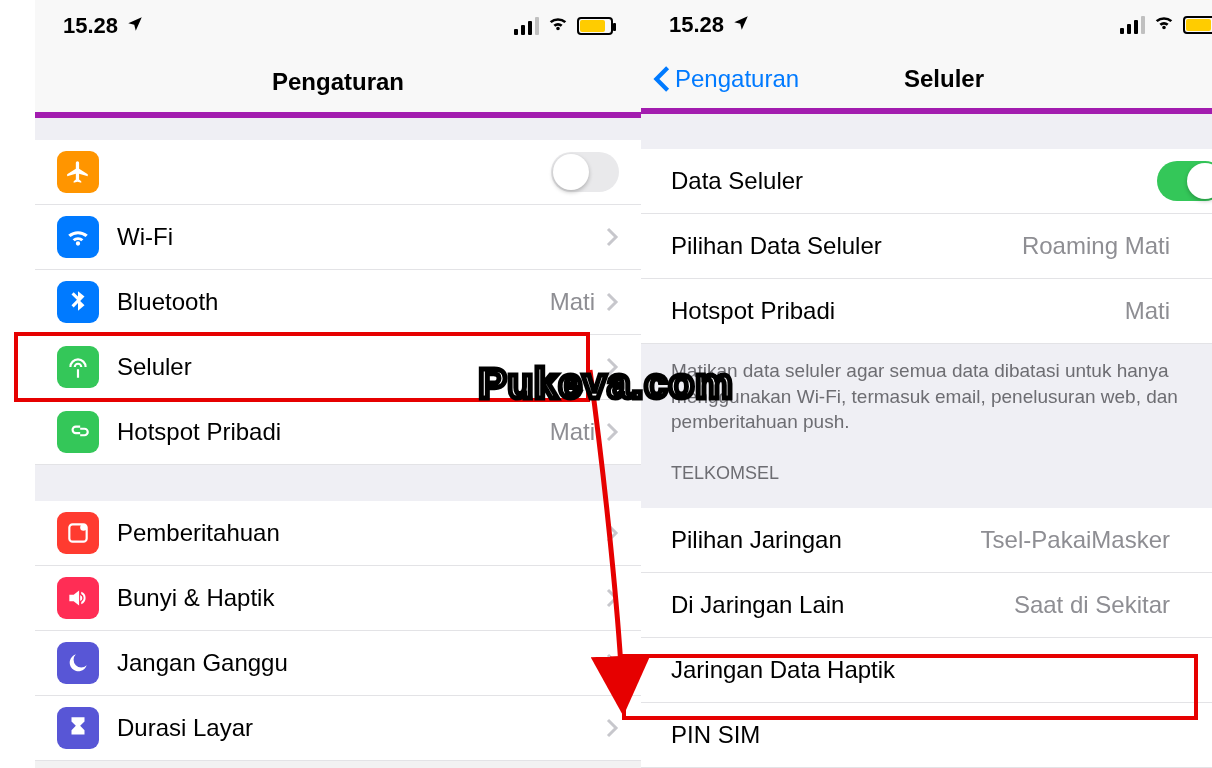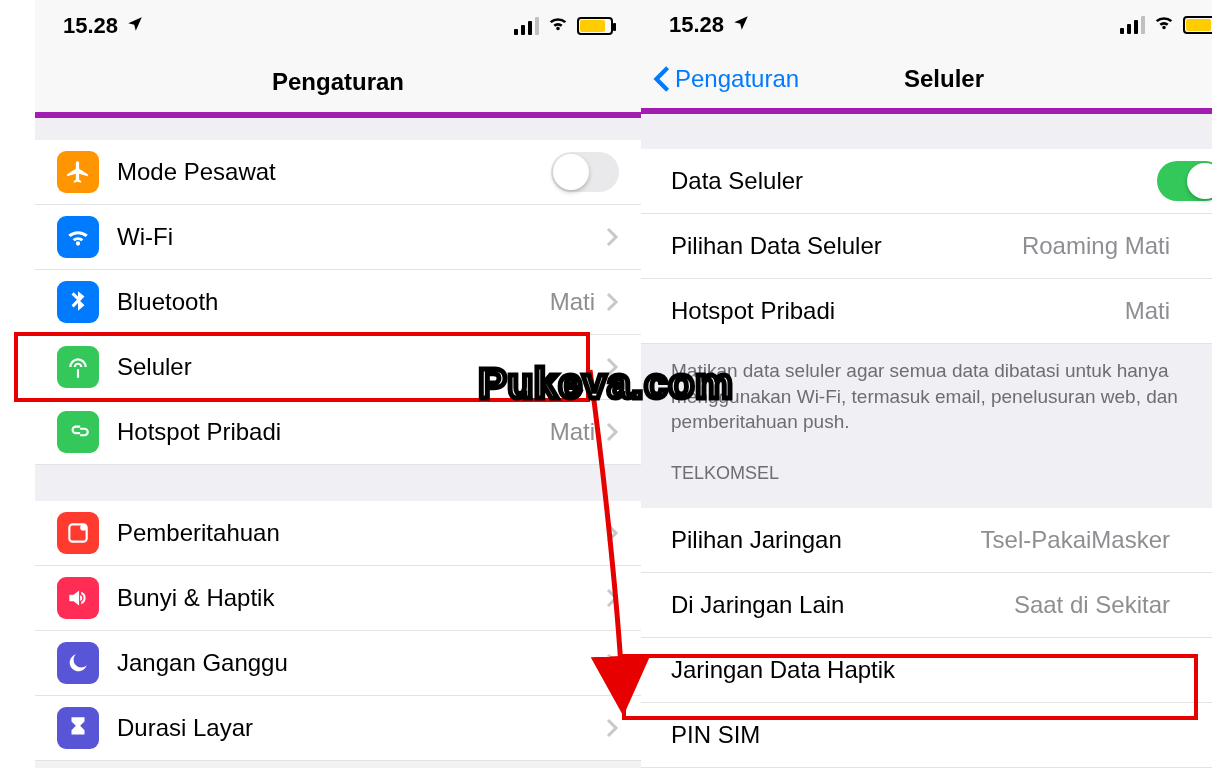--- a/index.html
+++ b/index.html
@@ -215,21 +215,20 @@
 
     <div class="group-gap small"></div>
 
     <div class="group">
       <div class="row">
         <div class="icon" style="background:#ff9500">
           <svg viewBox="0 0 24 24">
               <path fill="#fff" d="M21 16v-2l-8-5V3.5a1.5 1.5 0 00-3 0V9l-8 5v2l8-2.5V19l-2 1.5V22l3.5-1 3.5 1v-1.5L13 19v-5.5l8 2.5z"></path>
             </svg>
         </div>
-        <span class="row-label">Mode Pesawat</span>
         <div class="toggle off">
             <div class="knob"></div>
           </div>
       </div>
 
       <div class="row">
         <div class="icon" style="background:#007aff">
           <svg viewBox="0 0 24 24">
               <path fill="#fff" d="M12 20a2 2 0 100-4 2 2 0 000 4zm-5-6a8 8 0 0110 0l-2 2a5 5 0 00-6 0l-2-2zm-4-4a14 14 0 0118 0l-2 2a11 11 0 00-14 0l-2-2z"></path>
             </svg>

